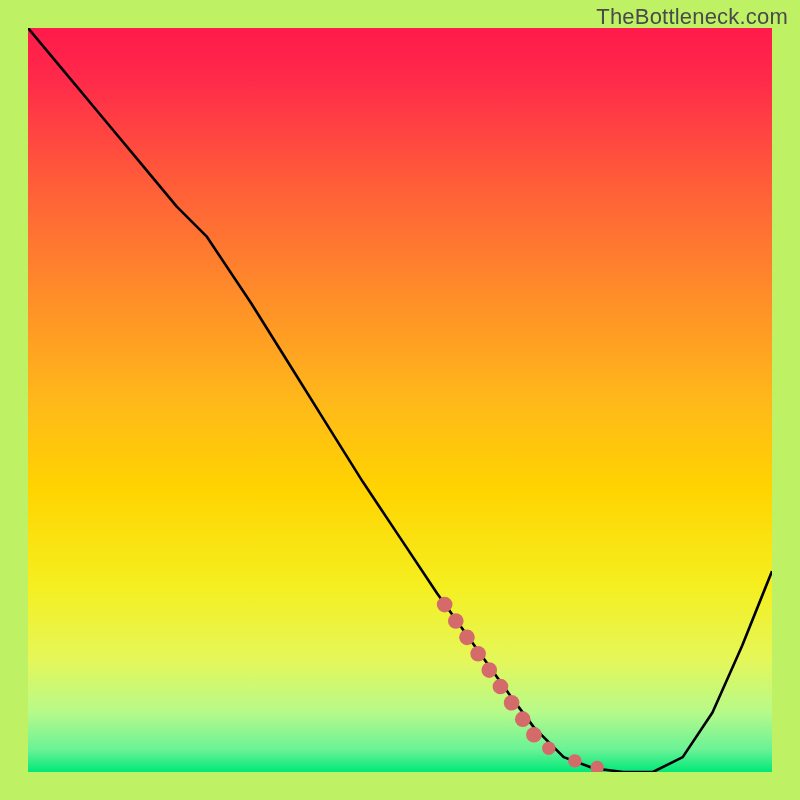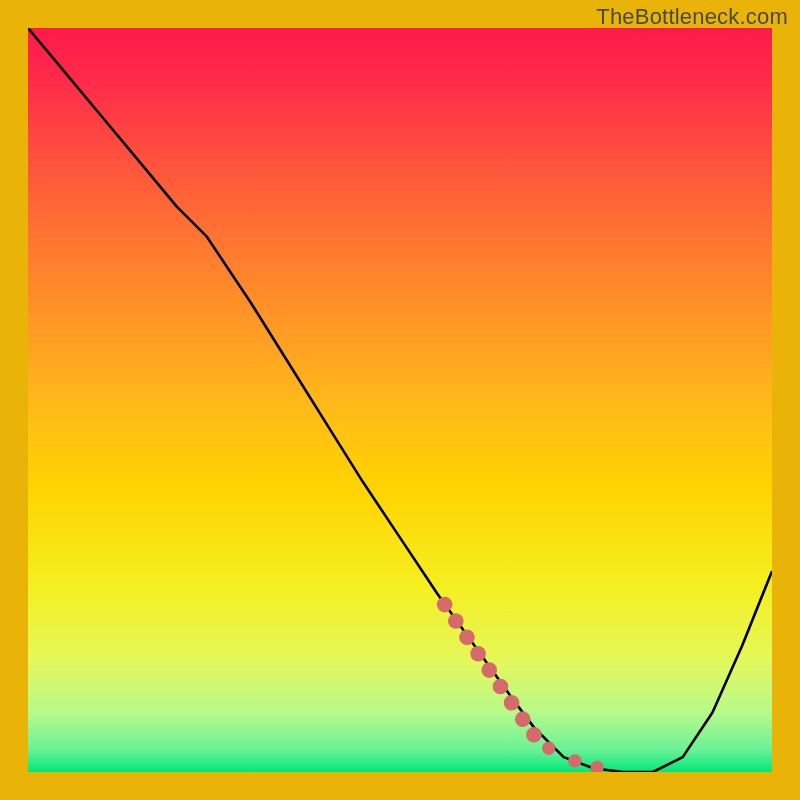--- a/index.html
+++ b/index.html
@@ -8,21 +8,21 @@
     background: #000;
     width: 800px;
     height: 800px;
     overflow: hidden;
     font-family: Arial, Helvetica, sans-serif;
   }
   .frame {
     position: relative;
     width: 800px;
     height: 800px;
-    background: #eab308;
+    background: #bef264;
   }
   .watermark {
     position: absolute;
     top: 4px;
     right: 12px;
     color: #4a4a4a;
     font-size: 22px;
     font-weight: 500;
     letter-spacing: 0.2px;
   }

